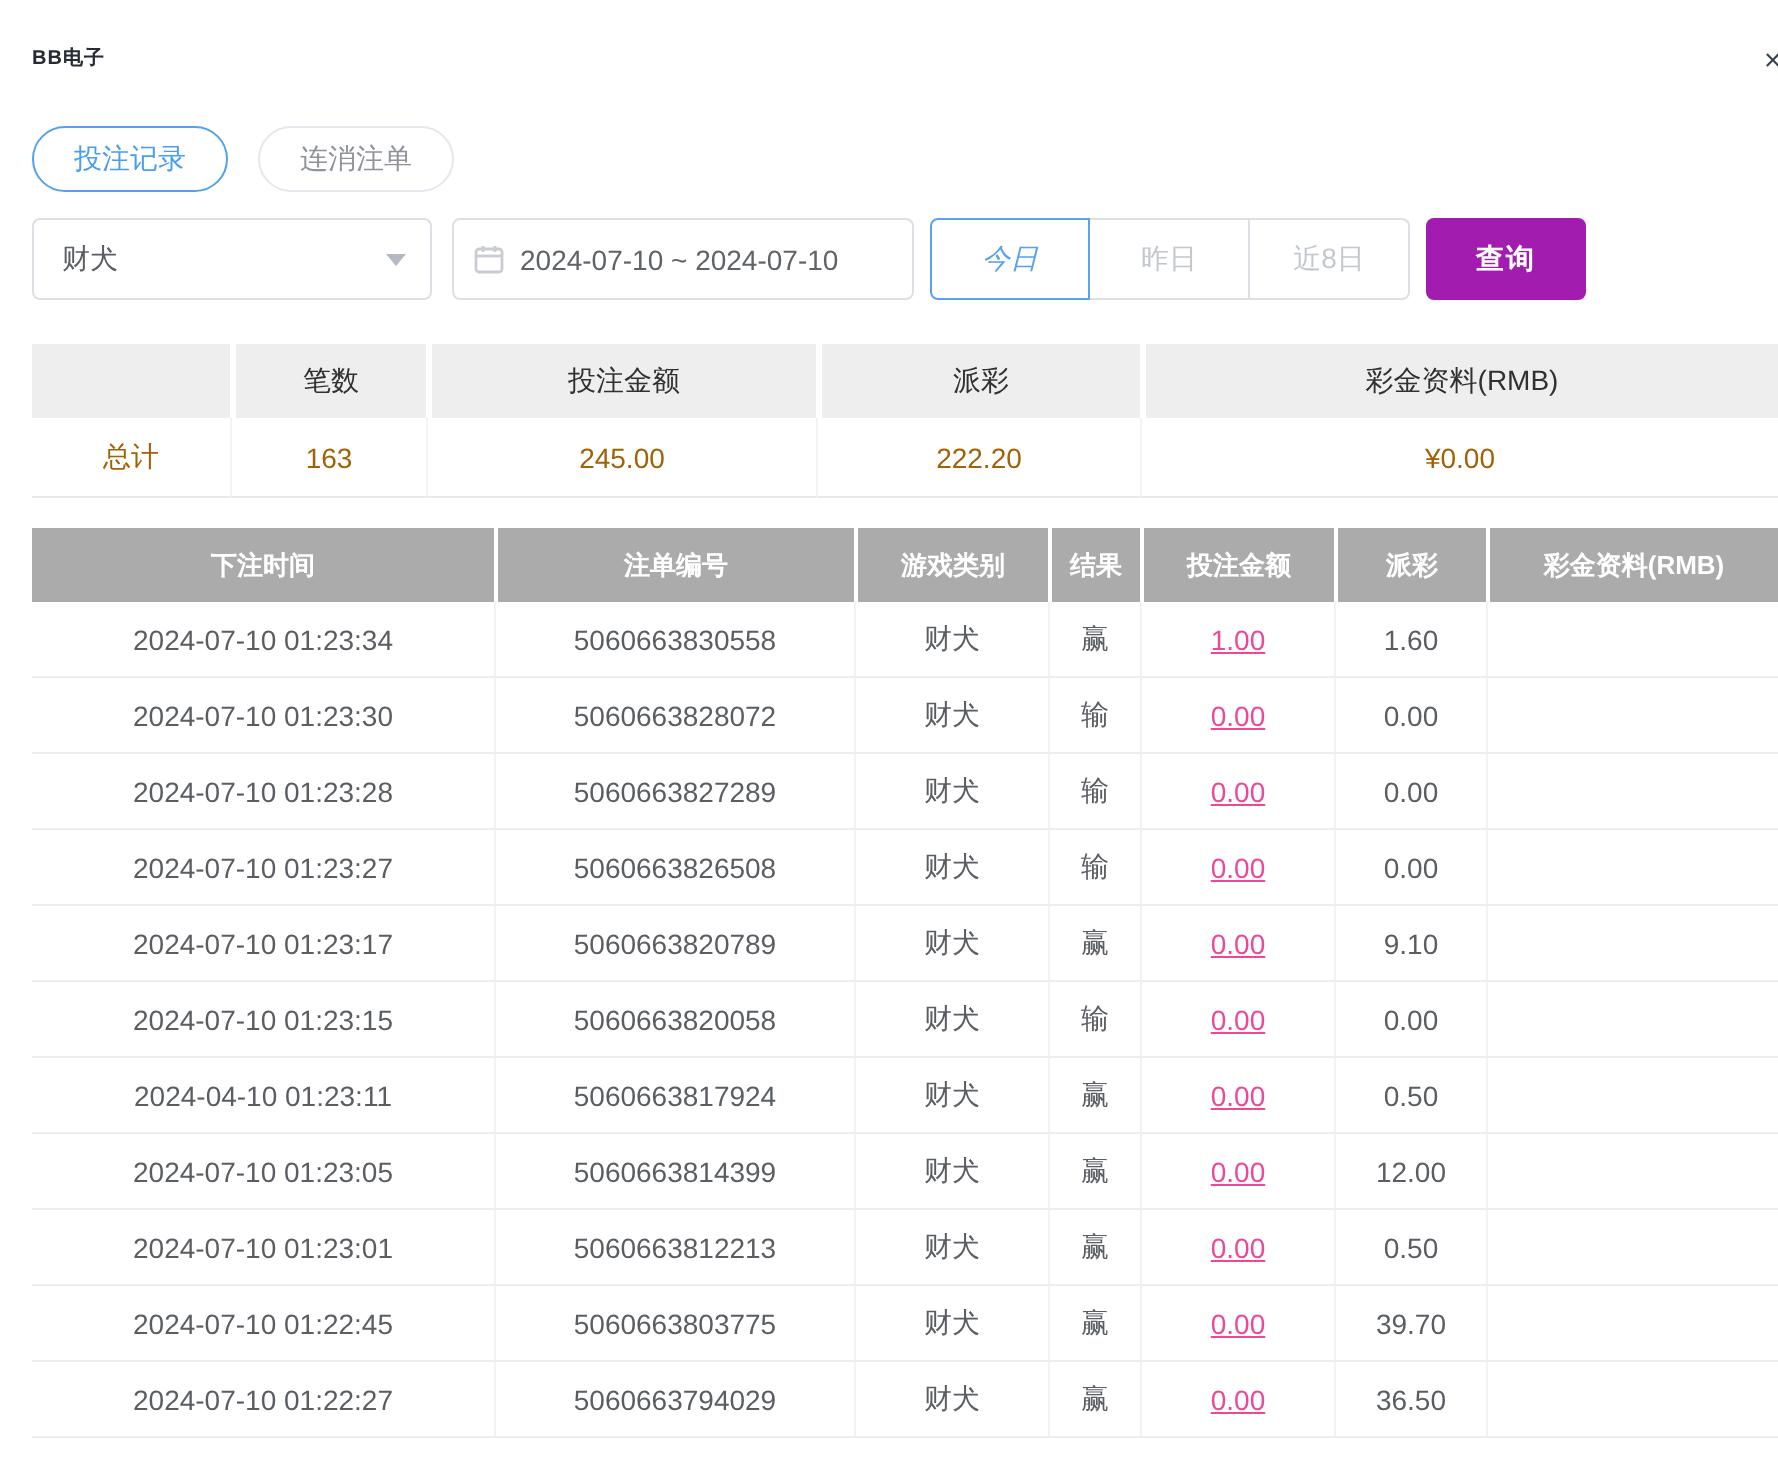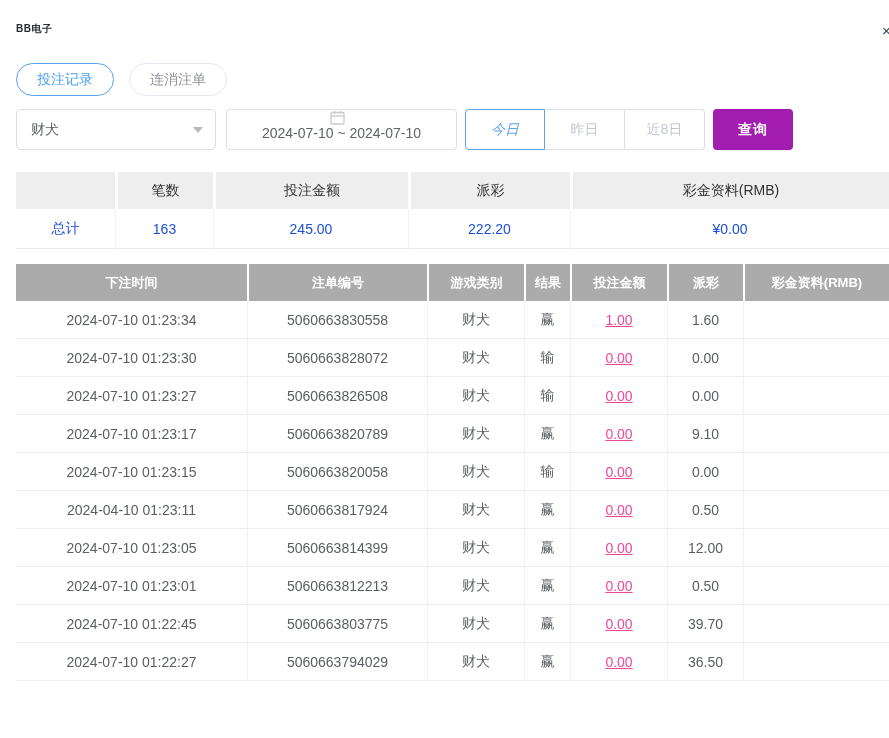--- a/index.html
+++ b/index.html
@@ -17,39 +17,39 @@
   .tab { height:33px; padding:0 20px; border-radius:17px; background:#fff; font-size:14px; cursor:pointer;
          border:1px solid #e4e7ed; color:#909399; display:flex; align-items:center; }
   .tab.active { border:1px solid #55a2ec; color:#4a9ef0; }
 
   
   .filter-row { display:flex; align-items:center; margin:13px 0 0 16px; height:41px; }
   .select-box { width:200px; height:41px; border:1px solid #dcdfe6; border-radius:4px; display:flex;
                 align-items:center; justify-content:space-between; padding:0 12px 0 14px; font-size:14px; color:#5a5e63; cursor:pointer; }
   .caret { width:0; height:0; border-left:5px solid transparent; border-right:5px solid transparent; border-top:6px solid #b6b9c0; }
   .date-box { width:231px; height:41px; border:1px solid #dcdfe6; border-radius:4px; display:flex; align-items:center;
-              margin-left:10px; padding:0 10px; font-size:14px; color:#5f6368; cursor:pointer;flex-direction:column; }
+              margin-left:10px; padding:0 10px; font-size:14px; color:#5f6368; cursor:pointer; }
   .cal-icon { margin-right:8px; display:inline-flex; }
   .btn-group { display:flex; margin-left:8px; height:41px; border-radius:4px; }
   .qbtn { width:80px; height:41px; background:#fff; border:1px solid #dcdfe6; border-left-width:0; font-size:14px;
           color:#c3c7ce; cursor:pointer; }
   .qbtn:first-child { border-left-width:1px; border-radius:4px 0 0 4px; }
   .qbtn:last-child { border-radius:0 4px 4px 0; }
   .qbtn.active { border:1px solid #5aa2ec; color:#5aa2ec; background:#fff;font-style:italic; }
   .query-btn { width:80px; height:41px; margin-left:8px; border:none; border-radius:4px; background:#a21caf;
                color:#fff; font-size:14px; font-weight:bold; cursor:pointer; letter-spacing:1px; }
 
   
   table { border-collapse:separate; border-spacing:0; width:873px; margin-left:16px; table-layout:fixed; }
   th, td { text-align:center; overflow:hidden; white-space:nowrap; }
 
   .summary-table { margin-top:22px; }
   .summary-table th { height:37px; background:#eeeeee; color:#303133; font-size:14px; font-weight:500; border-left:3px solid #fff; }
   .summary-table th:first-child { border-left:none; }
-  .summary-table td { height:40px; font-size:14px; color:#1d4ed8; border-bottom:1px solid #e6e8eb; border-left:1px solid #f2f3f5; }
+  .summary-table td { height:40px; font-size:14px; color:#a16207; border-bottom:1px solid #e6e8eb; border-left:1px solid #f2f3f5; }
   .summary-table td:first-child { border-left:none; }
 
   .main-table { margin-top:15px; }
   .main-table th { height:37px; background:#ababab; color:#fff; font-size:13px; font-weight:bold; border-left:2px solid #fff; }
   .main-table th:first-child { border-left:none;text-align:center; }
   .main-table td { height:38px; font-size:14px; color:#5a5e63; border-bottom:1px solid #ebedf0; border-left:1px solid #f0f2f5; }
   .main-table td:first-child { border-left:none; }
   .amount-link { color:#ec4899; text-decoration:underline; cursor:pointer; }
 </style>
 </head>
@@ -154,20 +154,29 @@
     <tr>
       <td>2024-07-10 01:23:30</td>
       <td>5060663828072</td>
       <td>财犬</td>
       <td>输</td>
       <td><a class="amount-link">0.00</a></td>
       <td>0.00</td>
       <td></td>
     </tr>
 
+    <tr>
+      <td>2024-07-10 01:23:28</td>
+      <td>5060663827289</td>
+      <td>财犬</td>
+      <td>输</td>
+      <td><a class="amount-link">0.00</a></td>
+      <td>0.00</td>
+      <td></td>
+    </tr>
 
     <tr>
       <td>2024-07-10 01:23:27</td>
       <td>5060663826508</td>
       <td>财犬</td>
       <td>输</td>
       <td><a class="amount-link">0.00</a></td>
       <td>0.00</td>
       <td></td>
     </tr>

